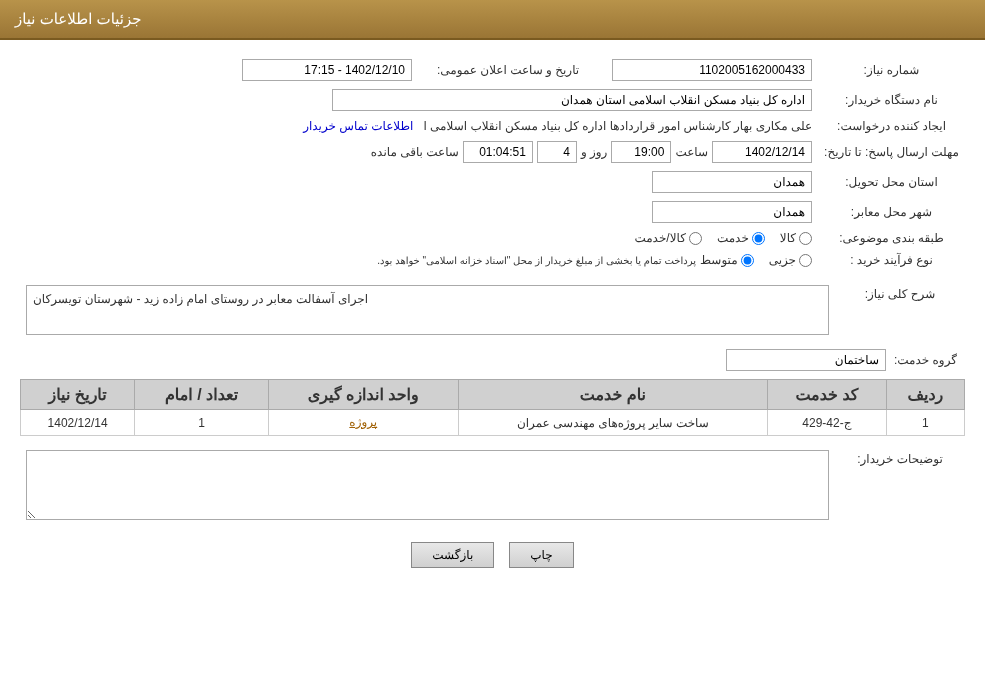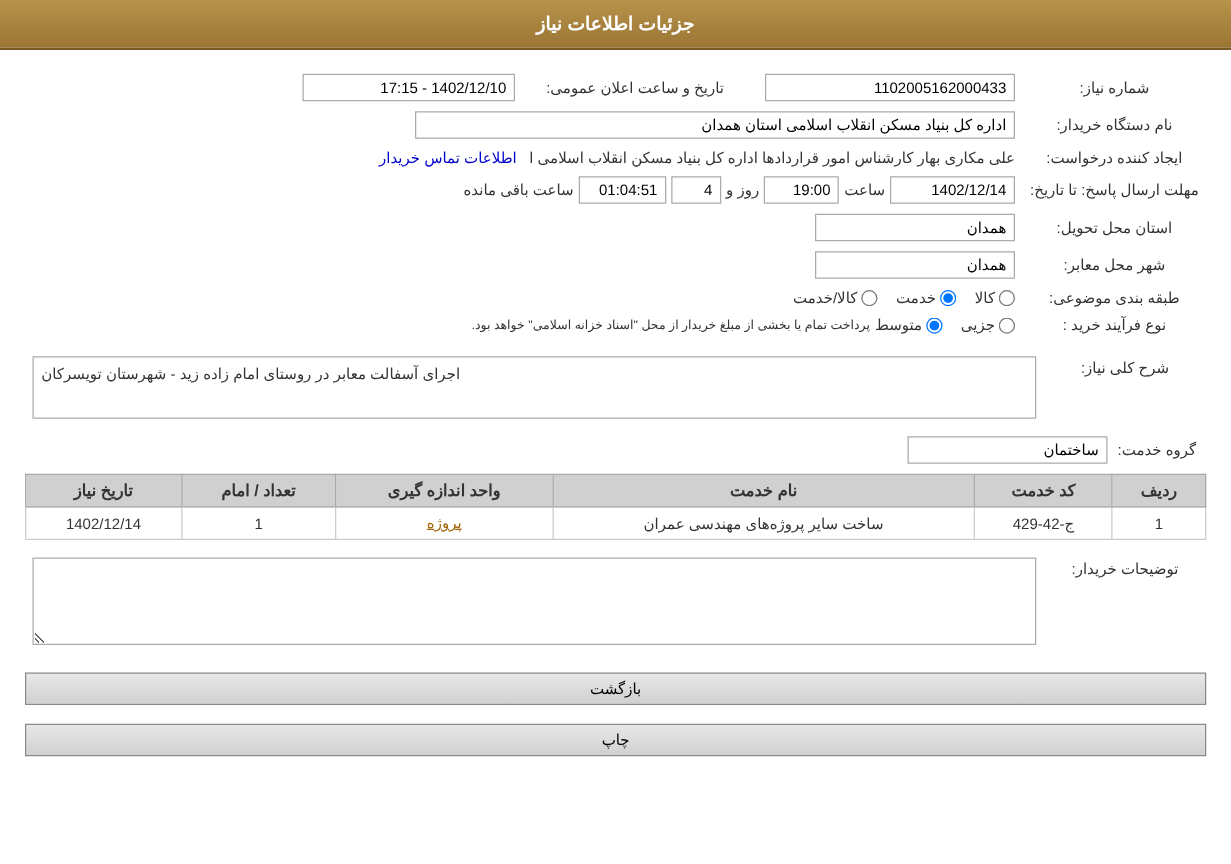--- a/index.html
+++ b/index.html
@@ -12,24 +12,24 @@
     }
     .page-wrapper {
       max-width: 985px;
       margin: 0 auto;
       background: #fff;
       min-height: 691px;
     }
     .header-bar {
       background: linear-gradient(to bottom, #b8934a, #9a7535);
       color: white;
-      text-align: center;
+      text-align: left;
       padding: 10px 15px;
       font-size: 15px;
-      font-weight: bold;
+      font-weight: normal;
       border-bottom: 2px solid #7a5a20;
     }
     .content-area {
       padding: 15px 20px;
     }
     .info-table {
       width: 100%;
       border-collapse: collapse;
       margin-bottom: 10px;
     }
@@ -88,21 +88,21 @@
     .services-table {
       width: 100%;
       border-collapse: collapse;
       margin: 8px 0;
     }
     .services-table th {
       background: #d0d0d0;
       border: 1px solid #aaa;
       padding: 5px 8px;
       text-align: center;
-      font-size: 13px;
+      font-size: 16px;
       font-weight: bold;
     }
     .services-table td {
       border: 1px solid #ccc;
       padding: 5px 8px;
       text-align: center;
       font-size: 12px;
     }
     .services-table tr:nth-child(even) {
       background: #f9f9f9;
@@ -117,24 +117,24 @@
       min-height: 70px;
       border: 1px solid #aaa;
       direction: rtl;
       font-family: Tahoma, Arial, sans-serif;
       font-size: 12px;
       padding: 4px;
       resize: vertical;
     }
     .buttons-row {
       display: flex;
+      justify-content: center;
       gap: 15px;
       margin: 15px 0 10px 0;
       direction: ltr;
-      flex-direction: column;
     }
     .btn {
       padding: 5px 20px;
       font-size: 12px;
       font-family: Tahoma, Arial, sans-serif;
       cursor: pointer;
       border: 1px solid #888;
     }
     .btn-print {
       background: linear-gradient(to bottom, #e8e8e8, #d0d0d0);

